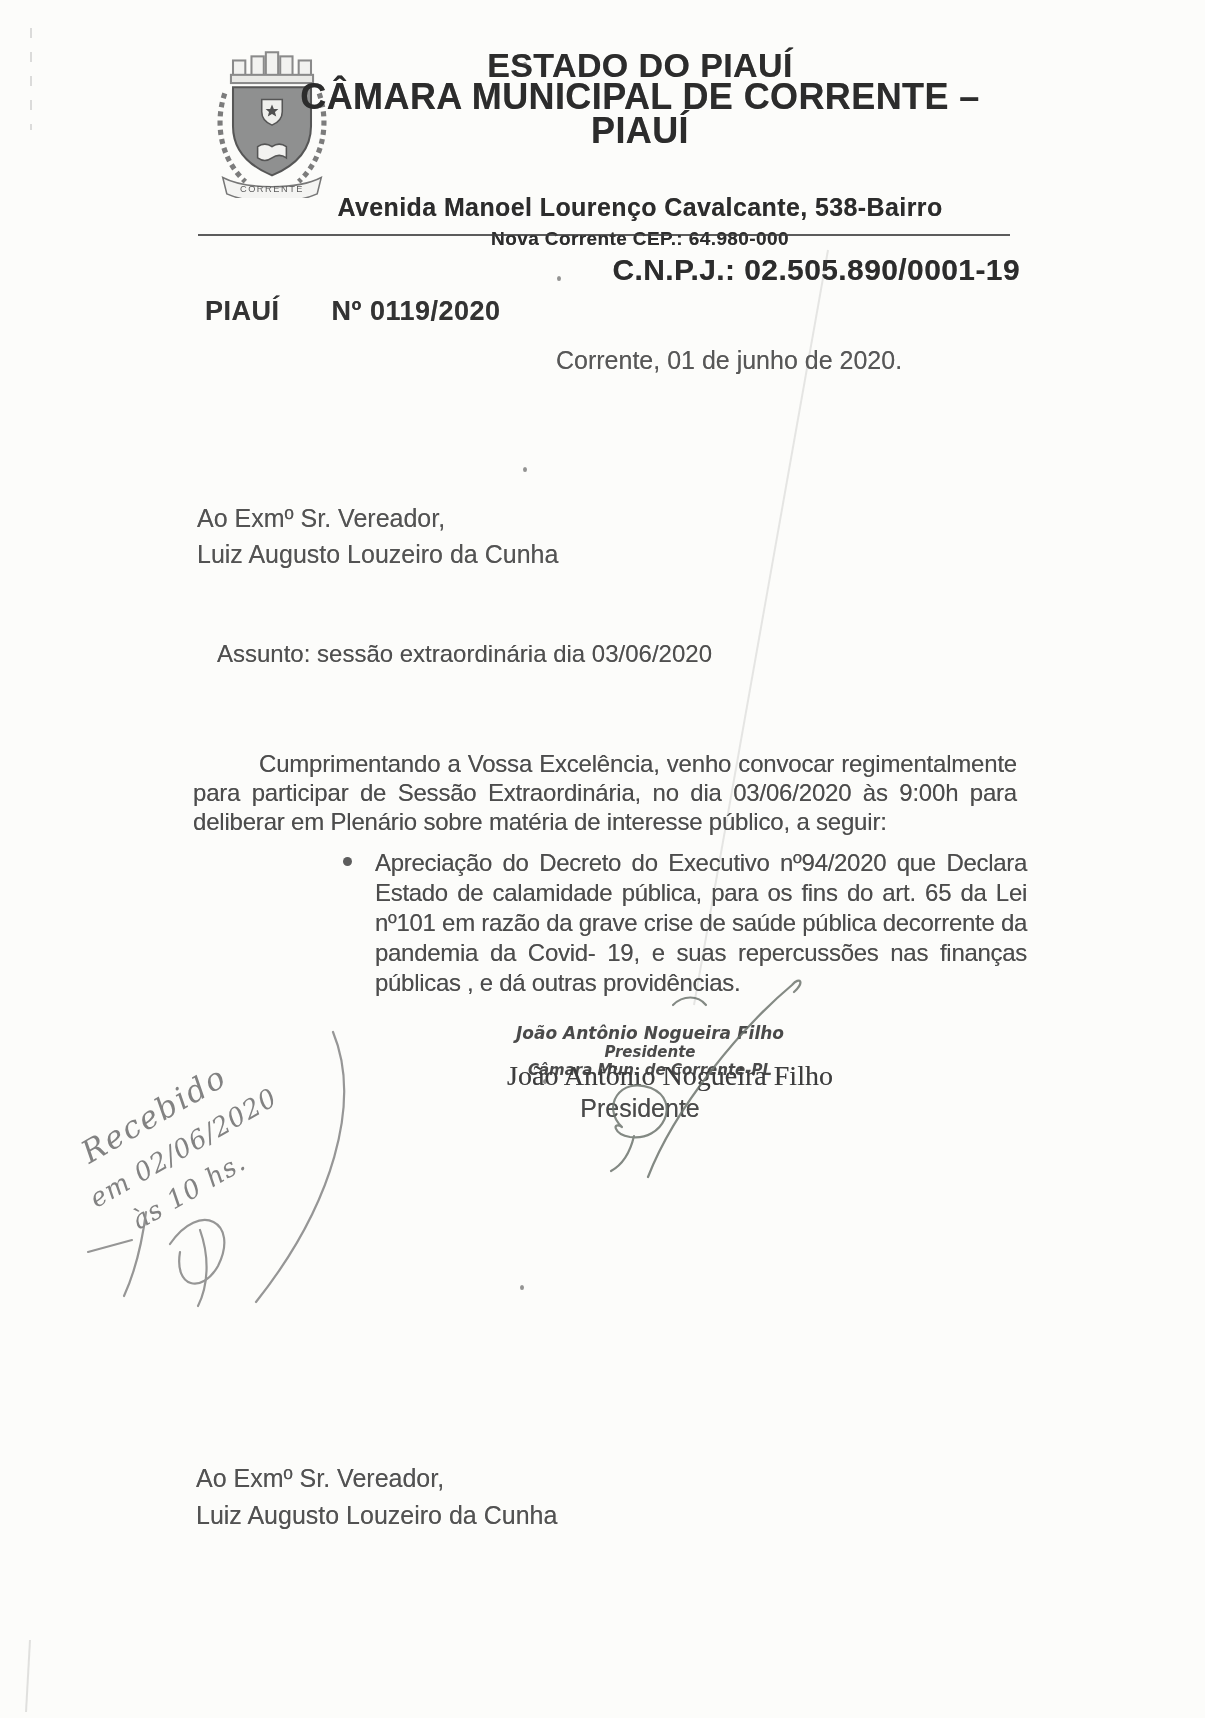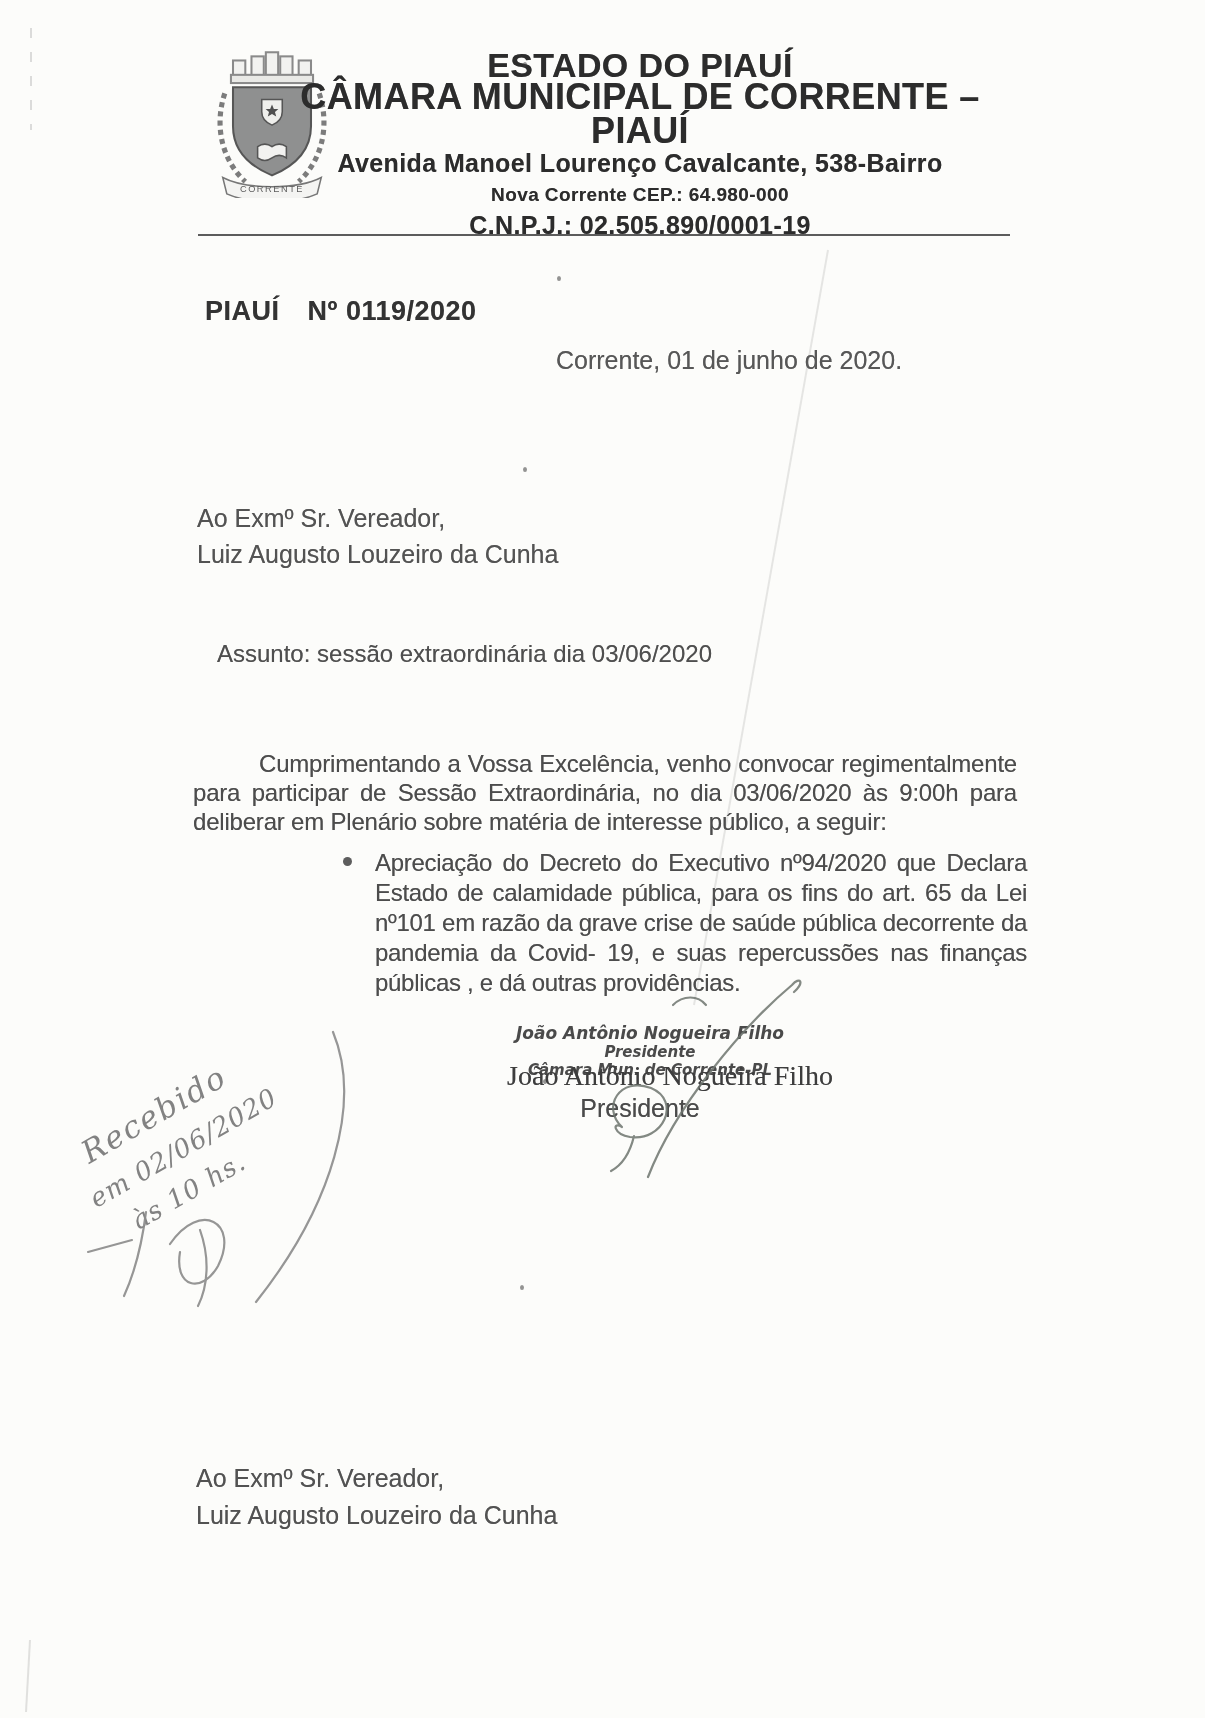--- a/index.html
+++ b/index.html
@@ -8,27 +8,27 @@
     background:#fcfcfa;overflow:hidden;
     font-family:"Liberation Sans",sans-serif;color:#4a4a4a;
   }
   .abs{position:absolute;}
   .ink{text-shadow:0 0 .6px rgba(70,70,70,.55);}
   
   .crest{left:210px;top:42px;width:124px;height:156px;filter:blur(.3px);}
   .lh{left:260px;top:50px;width:760px;text-align:center;color:#2c2c2c;font-weight:700;letter-spacing:.4px;}
   .lh1{font-size:34px;line-height:30px;}
   .lh2{font-size:36px;line-height:34px;}
-  .lh3{font-size:25px;line-height:31px;}
+  .lh3{font-size:25px;line-height:31px;margin-top:44px;}
   .lh4{font-size:19px;line-height:31px;}
-  .lh5{font-size:25px;line-height:31px;}
+  .lh5{font-size:30px;line-height:31px;text-align:right;}
   .rule{left:198px;top:234px;width:812px;height:2px;background:#3f3f3f;opacity:.85;}
   
   .oficio{left:205px;top:296px;font-size:27px;font-weight:700;color:#333;letter-spacing:.5px;}
-  .oficio .num{margin-left:28px;}
+  .oficio .num{margin-left:52px;}
   .dateline{left:556px;top:346px;font-size:25px;color:#575757;text-align:right;}
   
   .addr{left:197px;top:500px;font-size:25px;color:#535353;line-height:36px;}
   .subject{left:196px;top:640px;font-size:24px;color:#4f4f4f;margin-left:21px;}
   
   .bodypar{left:193px;top:726px;width:824px;font-size:24px;line-height:29px;
     text-align:justify;text-indent:66px;color:#4c4c4c;letter-spacing:-0.2px;margin-top:23px;}
   .bullet-row{left:341px;top:848px;width:690px;}
   .bullet-dot{position:absolute;left:2px;top:9px;width:9px;height:9px;border-radius:50%;background:#5d5d5d;}
   .bullet-text{margin-left:34px;width:652px;font-size:24px;line-height:30px;

